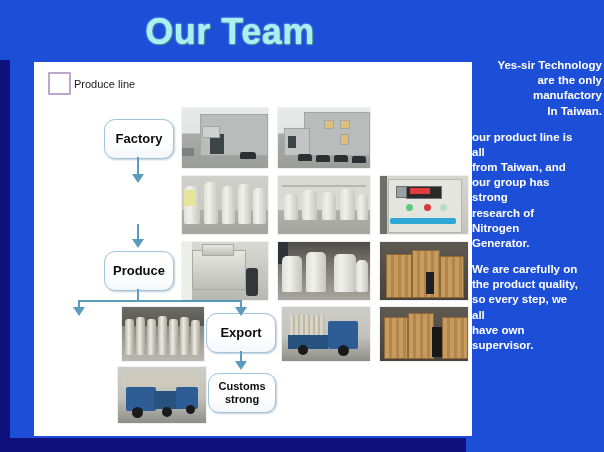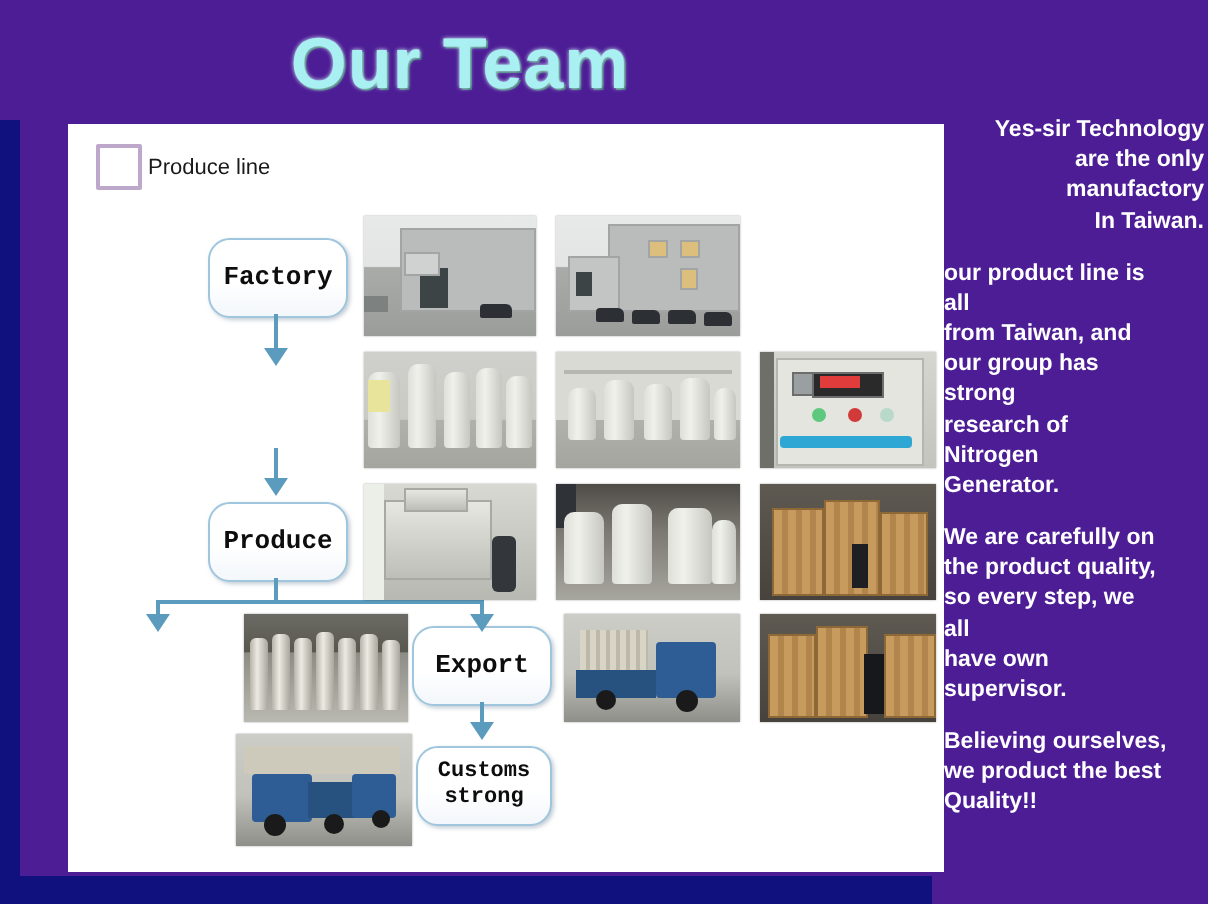--- a/index.html
+++ b/index.html
@@ -1,18 +1,18 @@
 <!DOCTYPE html>
 <html><head>
 <meta charset="utf-8">
 <style>
   html,body{margin:0;padding:0;background:#000;}
   body{width:604px;height:452px;overflow:hidden;font-family:"Liberation Sans",sans-serif;}
 
-  #slide{position:relative;width:604px;height:452px;background:#4c1d95;}
+  #slide{position:relative;width:604px;height:452px;background:#1d4ed8;}
 
   
   #title{
     position:absolute;left:0;top:14px;width:460px;text-align:center;
     font-family:"Liberation Sans",sans-serif;
     font-size:36px;font-weight:bold;letter-spacing:.5px;
     color:#a8f0f2;
     text-shadow:0 0 2px #d8ffff, 1px 1px 0 #3a6f72;
     line-height:1.0;
   }
@@ -37,21 +37,21 @@
     margin-left:3px;font-size:11px;color:#1a1a1a;
     font-family:"Liberation Sans",sans-serif;
   }
 
   
   .fbox{
     position:absolute;background:#fdfdff;
     border:1px solid #9fc6dd;border-radius:11px;
     box-shadow:1px 1px 2px rgba(120,140,160,.45);
     display:flex;align-items:center;justify-content:center;
-    font-family:Liberation Mono, monospace;
+    font-family:Liberation Sans, sans-serif;
     font-size:13px;font-weight:bold;color:#0d0d0d;
     text-align:center;line-height:1.15;
     background-image:linear-gradient(180deg,#ffffff 0%,#ffffff 55%,#f3f7fb 100%);
   }
   .fbox.two-line{font-size:11px;}
 
   
   .v-line{position:absolute;background:#5b9bbd;width:2px;}
   .h-line{position:absolute;background:#5b9bbd;height:2px;}
   .arrowhead{
@@ -279,18 +279,15 @@
 strong
 research of
 Nitrogen
 Generator.</p>
     <p style="white-space:pre-line;">We are carefully on
 the product quality,
 so every step, we
 all
 have own
 supervisor.</p>
-    <p style="white-space:pre-line;">Believing ourselves,
-we product the best
-Quality!!</p>
   </div>
 
 </div>
 
 </body></html>

